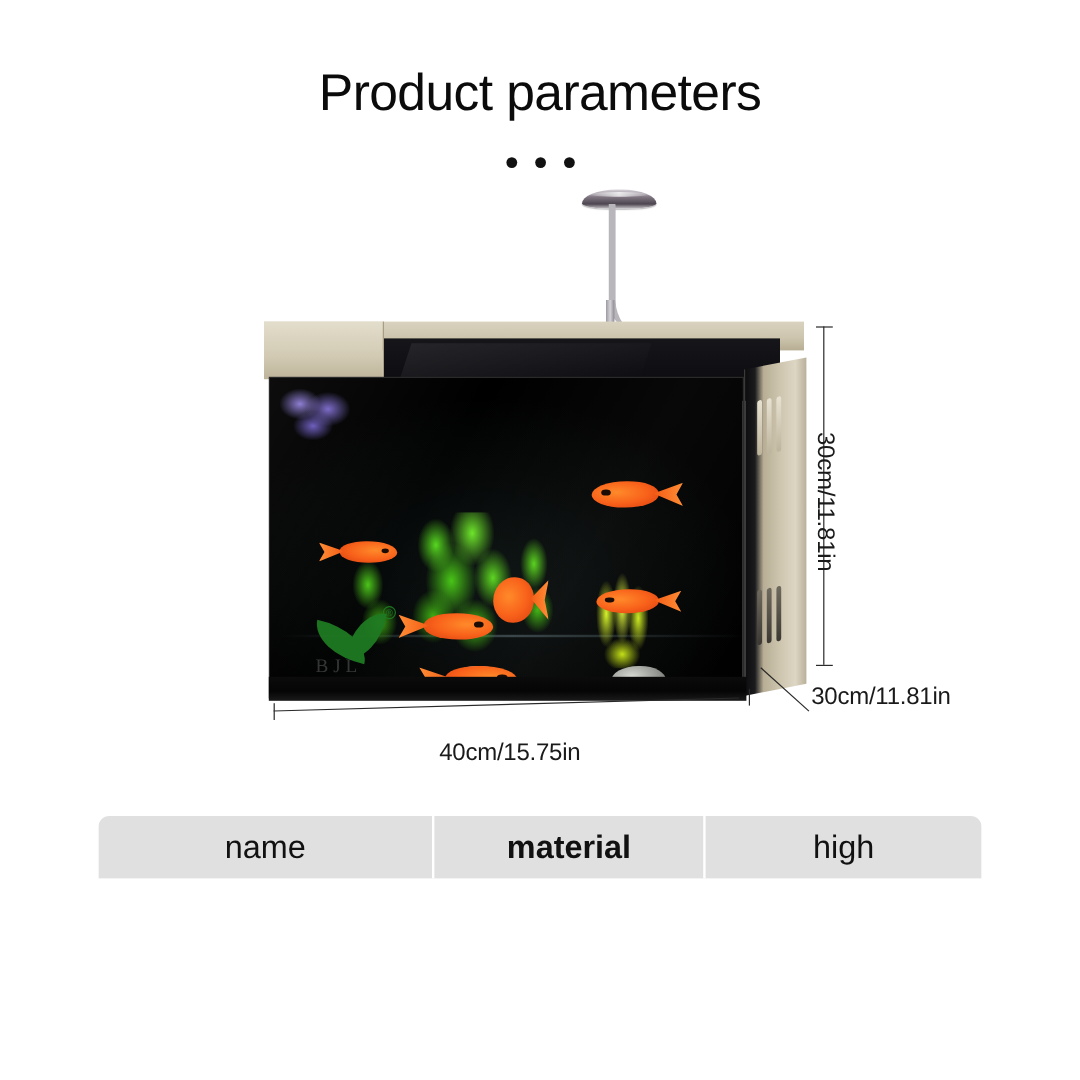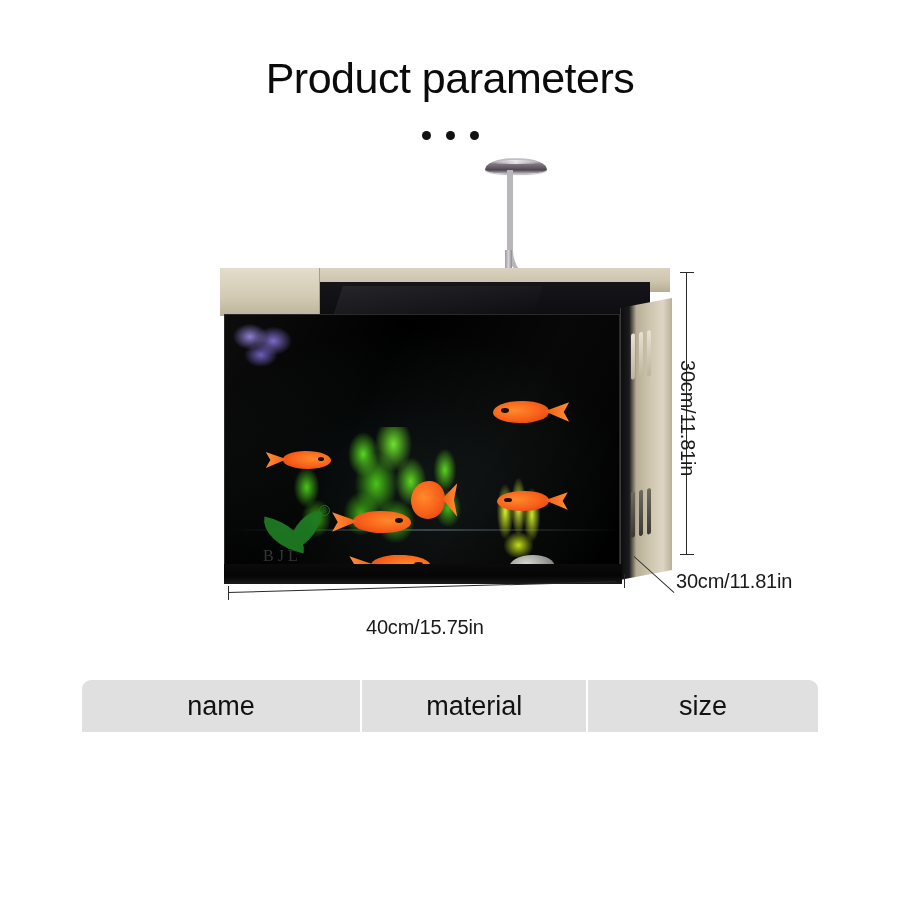--- a/index.html
+++ b/index.html
@@ -300,21 +300,21 @@
   }
   .spec-head, .spec-body { display: flex; width: 100%; }
   .spec-head { height: 52px; background: #e0e0e0; }
   .spec-body { height: 96px; background: #ebebeb; }
 
   .cell {
     display: flex; align-items: center; justify-content: center;
     text-align: center;
   }
   .col-1 { width: 38%; }
-  .col-2 { width: 30.6%; }
+  .col-2 { width: 30.6%; font-weight: bold; }
   .col-3 { width: 31.4%; }
 
   .spec-head .cell { font-size: 27px; color: #111; }
   .spec-body .cell { font-size: 17px; color: #2d2d2d; line-height: 1.42; }
 
   .divider-v {
     width: 2px; background: #ffffff; align-self: stretch;
   }
   .sz-lines { white-space: pre-line; }
 </style>
@@ -428,19 +428,19 @@
   <div class="dim-line-d"></div>
   <div class="label-depth">30cm/11.81in</div>
 
   <div class="spec-table">
 
     <div class="spec-head">
       <div class="cell col-1">name</div>
       <div class="divider-v"></div>
       <div class="cell col-2">material</div>
       <div class="divider-v"></div>
-      <div class="cell col-3">size</div>
+      <div class="cell col-3">high</div>
     </div>
 
 
   </div>
 
 </div>
 
 </body></html>

